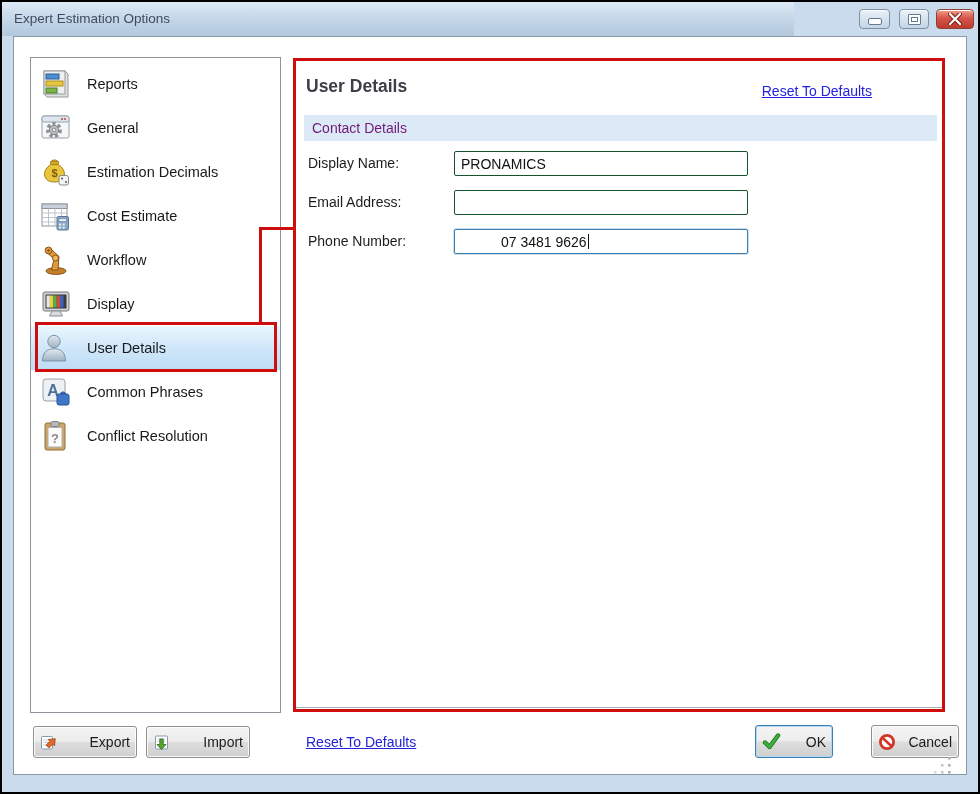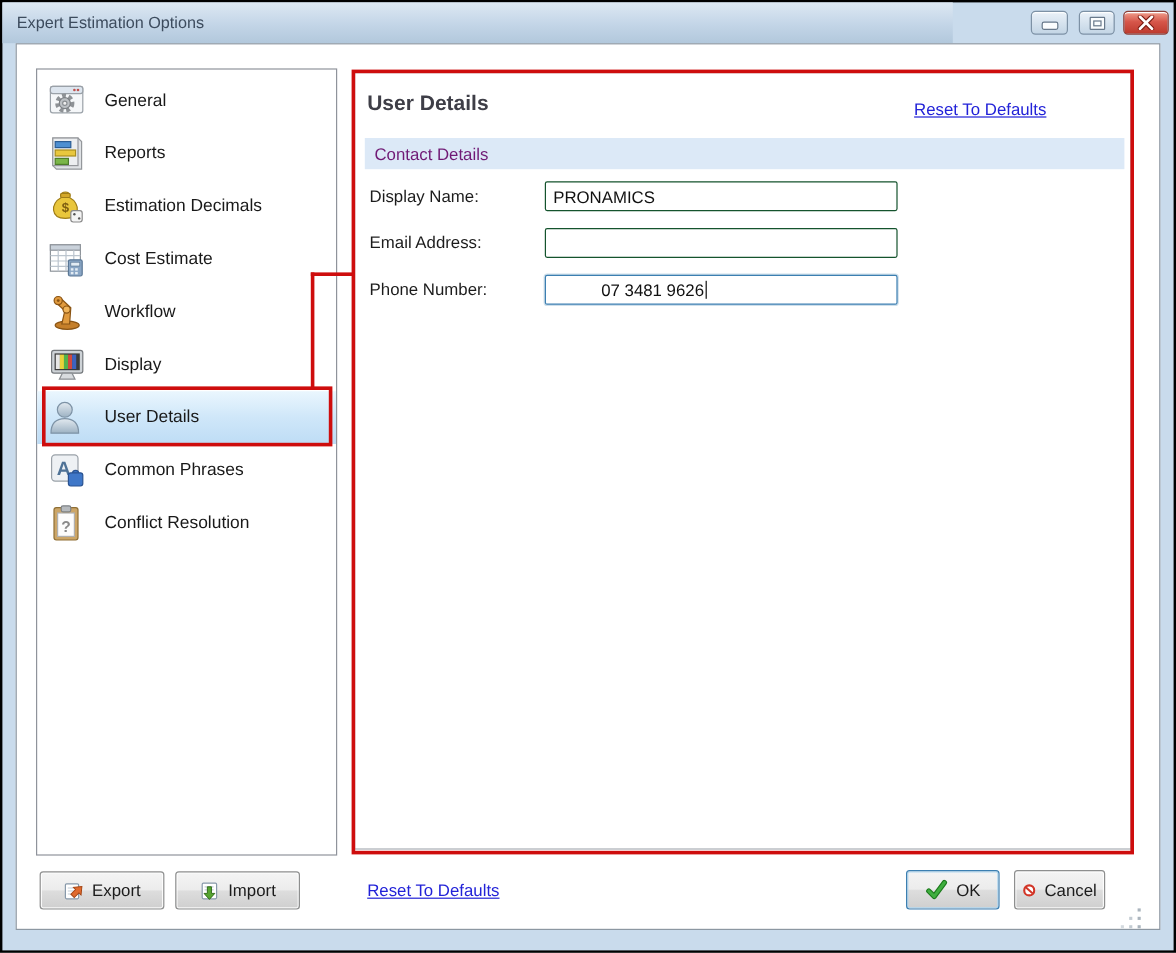--- a/index.html
+++ b/index.html
@@ -29,21 +29,21 @@
   .link{color:#2222d8;text-decoration:underline;font-size:14px;cursor:pointer;}
   .top-link{position:absolute;right:70px;top:22px;}
   .section-bar{position:absolute;left:8px;top:54px;width:633px;height:26px;background:#dce9f7;
     font-size:14px;color:#701a75;line-height:26px;padding-left:8px;box-sizing:border-box;}
   .field-label{position:absolute;left:12px;font-size:14px;color:#1c1c1c;line-height:25px;}
   .field-input{position:absolute;left:158px;width:294px;height:25px;background:#fff;
     border:1px solid #14532d;border-radius:2px;box-sizing:border-box;font-size:14px;color:#111;
     line-height:22px;padding-left:6px;display:flex;align-items:center;}
   .field-input.focused{border-color:#3c7fb1;box-shadow:0 0 0 1px rgba(60,127,177,.25);padding-left:46px;}
   .caret{display:inline-block;width:1px;height:15px;background:#111;margin-left:1px;}
-  .btn{position:absolute;display:flex;align-items:center;justify-content:center;gap:7px;
+  .btn{position:absolute;display:flex;align-items:center;justify-content:space-between;gap:7px;
     border:1px solid #8e8f8f;border-radius:3px;font-size:14px;color:#1b1b1b;cursor:default;box-sizing:border-box;
     background:linear-gradient(180deg,#f4f4f4 0%,#ececec 48%,#dddddd 52%,#cfcfcf 100%);
     box-shadow:inset 0 0 0 1px rgba(255,255,255,.85);}
   .btn.default{border-color:#3c7fb1;box-shadow:inset 0 0 0 1px #b3d7ef;}
   .bottom-link{position:absolute;left:304px;top:732px;}
   .annot{position:absolute;border:3px solid #ce0d0d;box-sizing:border-box;pointer-events:none;}
   .annot-line{position:absolute;background:#ce0d0d;pointer-events:none;}
   .grip{position:absolute;left:929px;top:754px;width:23px;height:21px;}
 </style>
 </head>
@@ -67,43 +67,43 @@
     </div>
   </div>
 
   <div class="client"></div>
 
   <div class="sidebar">
 
     <div class="side-item">
       <span class="ic">
         <svg width="34" height="34" viewBox="0 0 34 34">
+          <path d="M5 4 L26 4 L29 7 L29 30 L8 30 L5 27 Z" fill="#dfe2e5" stroke="#94979b"></path>
+          <rect x="5" y="4" width="21" height="23" fill="#eceef0" stroke="#94979b"></rect>
+          <rect x="7" y="7" width="13" height="5" fill="#4d8fd1" stroke="#2b5d94"></rect>
+          <rect x="7" y="14" width="17" height="5" fill="#e8c73e" stroke="#a98d1e"></rect>
+          <rect x="7" y="21" width="11" height="5" fill="#7ab648" stroke="#4e7d2a"></rect>
+        </svg>
+      </span>
+      <span class="lbl">Reports</span>
+    </div>
+
+    <div class="side-item">
+      <span class="ic">
+        <svg width="34" height="34" viewBox="0 0 34 34">
           <rect x="3" y="5" width="27" height="22" rx="2" fill="#f5f7f9" stroke="#9aa1a8"></rect>
           <rect x="3" y="5" width="27" height="6" rx="2" fill="#dde5ee" stroke="#9aa1a8"></rect>
           <circle cx="26" cy="8" r="1.1" fill="#c0504d"></circle>
             <circle cx="23" cy="8" r="1.1" fill="#c0504d"></circle>
           <circle cx="15" cy="19" r="6" fill="none" stroke="#8e9296" stroke-width="4" stroke-dasharray="3 2.2"></circle>
           <circle cx="15" cy="19" r="4.6" fill="#bcc0c4" stroke="#7d8185"></circle>
           <circle cx="15" cy="19" r="1.8" fill="#f0f0f0" stroke="#8a8e92"></circle>
         </svg>
       </span>
       <span class="lbl">General</span>
-    </div>
-
-    <div class="side-item">
-      <span class="ic">
-        <svg width="34" height="34" viewBox="0 0 34 34">
-          <path d="M5 4 L26 4 L29 7 L29 30 L8 30 L5 27 Z" fill="#dfe2e5" stroke="#94979b"></path>
-          <rect x="5" y="4" width="21" height="23" fill="#eceef0" stroke="#94979b"></rect>
-          <rect x="7" y="7" width="13" height="5" fill="#4d8fd1" stroke="#2b5d94"></rect>
-          <rect x="7" y="14" width="17" height="5" fill="#e8c73e" stroke="#a98d1e"></rect>
-          <rect x="7" y="21" width="11" height="5" fill="#7ab648" stroke="#4e7d2a"></rect>
-        </svg>
-      </span>
-      <span class="lbl">Reports</span>
     </div>
 
     <div class="side-item">
       <span class="ic">
         <svg width="34" height="34" viewBox="0 0 34 34">
           <path d="M13 8 C10 4 21 4 18 8 L19.5 10 C27.5 14 28.5 27 15.5 27 C2.5 27 3.5 14 11.5 10 Z" fill="#e9c63c" stroke="#9f7d18"></path>
           <rect x="11.5" y="6.2" width="8" height="3.4" rx="1" fill="#d4a82a" stroke="#9f7d18"></rect>
           <text x="15.5" y="22" font-size="11" font-weight="bold" fill="#7c5c10" text-anchor="middle">$</text>
           <rect x="20" y="20.5" width="9.5" height="9.5" rx="2" fill="#f4f4f4" stroke="#8a8a8a"></rect>
           <circle cx="23" cy="23.5" r="1" fill="#555"></circle>
@@ -251,21 +251,21 @@
   <a class="link bottom-link">Reset To Defaults</a>
 
   <button class="btn default" style="left:753px;top:723px;width:78px;height:33px;">
     <svg width="19" height="17" viewBox="0 0 19 17">
       <path d="M3 9.5 L7.5 14 L16 2.5" fill="none" stroke="#1c7a1c" stroke-width="4.4" stroke-linecap="round" stroke-linejoin="round"></path>
       <path d="M3 9.5 L7.5 14 L16 2.5" fill="none" stroke="#3fae3f" stroke-width="2.6" stroke-linecap="round" stroke-linejoin="round"></path>
     </svg>
     <span>OK</span>
   </button>
 
-  <button class="btn" style="left:843px;top:723px;width:76px;height:33px;">
+  <button class="btn" style="left:869px;top:723px;width:88px;height:33px;">
     <svg width="18" height="18" viewBox="0 0 18 18">
       <circle cx="9" cy="9" r="6.6" fill="#ffffff" stroke="#d23527" stroke-width="2.8"></circle>
       <line x1="4.4" y1="4.8" x2="13.6" y2="13.2" stroke="#d23527" stroke-width="2.6"></line>
     </svg>
     <span>Cancel</span>
   </button>
 
   <svg class="grip" viewBox="0 0 23 21">
     <rect x="17" y="1" width="2.6" height="2.6" fill="#aab4bd"></rect>
     <rect x="17" y="8" width="2.6" height="2.6" fill="#aab4bd"></rect>

